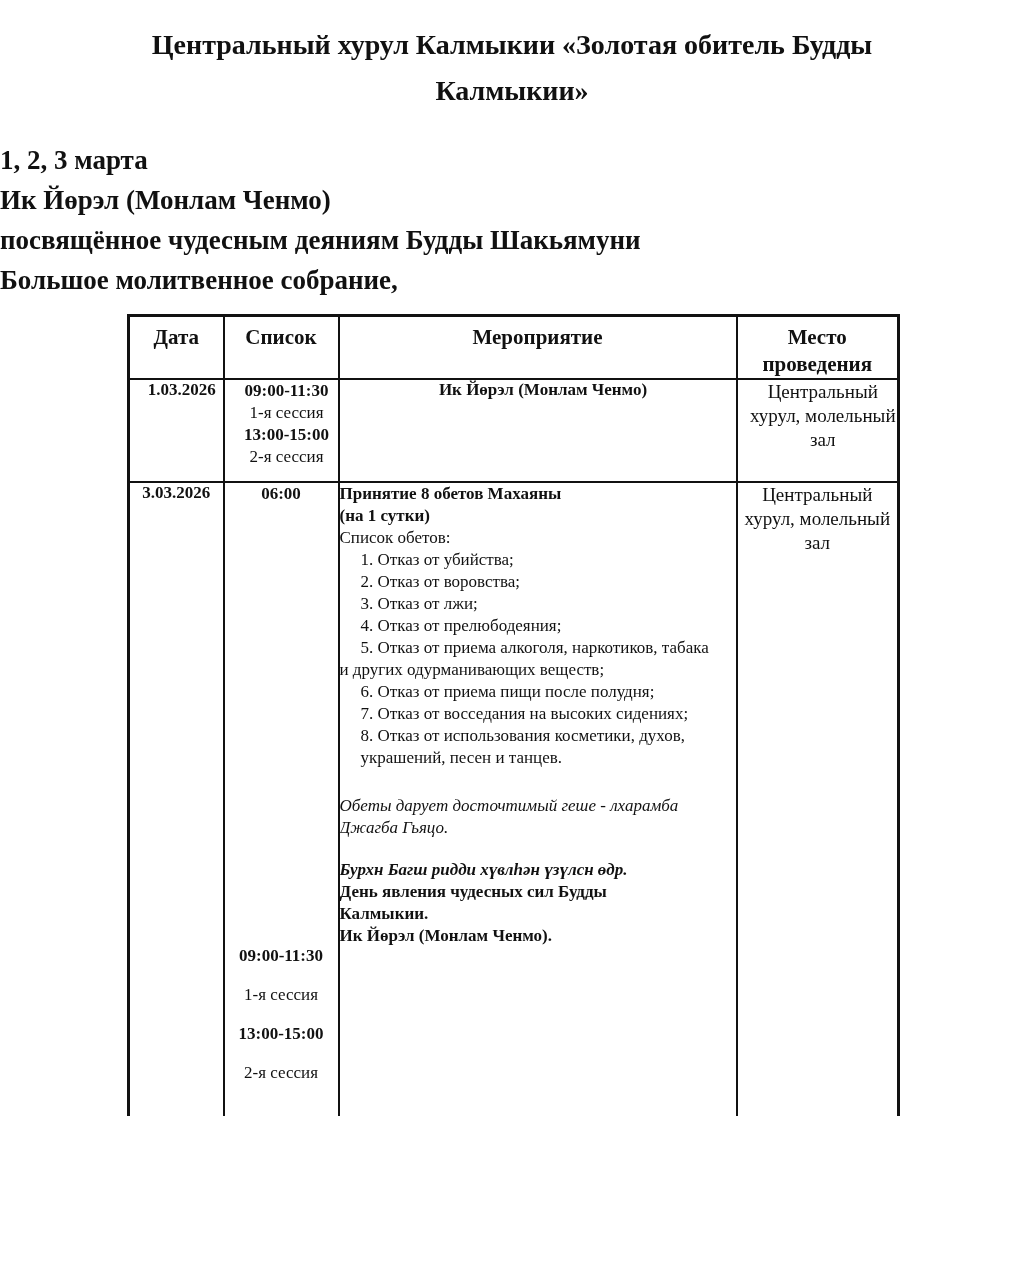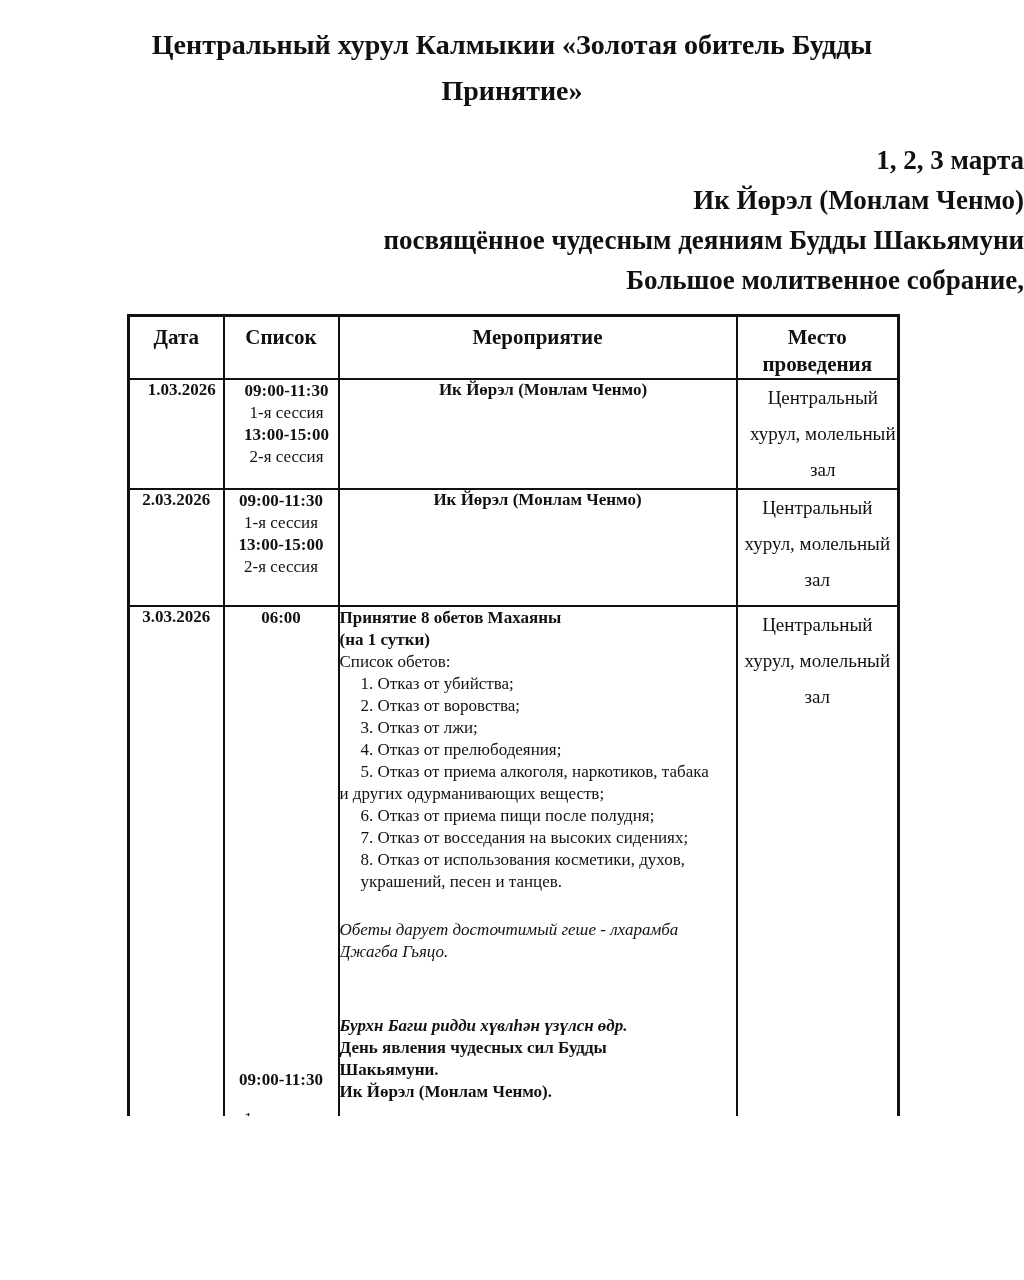--- a/index.html
+++ b/index.html
@@ -14,21 +14,21 @@
 
   .doc-title {
     padding-top: 22px;
     text-align: center;
     font-weight: bold;
     font-size: 28px;
     line-height: 46px;
   }
   .doc-subtitle {
     margin-top: 26px;
-    text-align: right;
+    text-align: left;
     font-weight: bold;
     font-size: 27px;
     line-height: 40px;
   }
 
   table.schedule {
     margin: 14px 0 0 127px;
     border-collapse: collapse;
     table-layout: fixed;
     width: 770px;
@@ -71,46 +71,46 @@
   .b  { font-weight: bold; }
   .event-center {
     text-align: center;
     font-weight: bold;
     font-size: 17px;
     padding-top: 9px;
   }
   .place-cell {
     text-align: center;
     font-size: 19px;
-    line-height: 36px;
+    line-height: 24px;
     padding: 4px 6px 0 6px;
   }
   .event-detail {
     font-size: 17px;
     line-height: 22px;
     padding: 8px 8px 0 8px;
     text-align: left;
   }
   .event-detail .line { min-height: 22px; }
   .ind { padding-left: 21px; }
   .presenter-block { margin-top: 26px; }
   .it { font-style: italic; }
   .bi { font-style: italic; font-weight: bold; }
-  .kalmyk-block { margin-top: 52px; }
+  .kalmyk-block { margin-top: 20px; }
   .time-late { margin-top: 440px; }
   .time-late .tl2 { margin-bottom: 17px; line-height: 22px; }
 </style>
 </head>
 <body>
 
 <div class="page">
 
   <div class="doc-title">
     <div>Центральный хурул Калмыкии «Золотая обитель Будды</div>
-    <div>Принятие»</div>
+    <div>Калмыкии»</div>
   </div>
 
   <div class="doc-subtitle">
     <div>1, 2, 3 марта</div>
     <div>Ик Йөрэл (Монлам Ченмо)</div>
     <div>посвящённое чудесным деяниям Будды Шакьямуни</div>
     <div>Большое молитвенное собрание,</div>
   </div>
 
   <table class="schedule">
@@ -135,31 +135,20 @@
         <td class="time-cell">
           <div class="b">09:00-11:30</div>
           <div>1-я сессия</div>
           <div class="b">13:00-15:00</div>
           <div>2-я сессия</div>
         </td>
         <td class="event-center">Ик Йөрэл (Монлам Ченмо)</td>
         <td class="place-cell">Центральный хурул, молельный зал</td>
       </tr>
 
-      <tr class="row2">
-        <td class="date-cell">2.03.2026</td>
-        <td class="time-cell">
-          <div class="b">09:00-11:30</div>
-          <div>1-я сессия</div>
-          <div class="b">13:00-15:00</div>
-          <div>2-я сессия</div>
-        </td>
-        <td class="event-center">Ик Йөрэл (Монлам Ченмо)</td>
-        <td class="place-cell">Центральный хурул, молельный зал</td>
-      </tr>
 
       <tr class="row3">
         <td class="date-cell">3.03.2026</td>
         <td class="time-cell">
           <div class="b">06:00</div>
           <div class="time-late">
             <div class="tl2 b">09:00-11:30</div>
             <div class="tl2">1-я сессия</div>
             <div class="tl2 b">13:00-15:00</div>
             <div class="tl2">2-я сессия</div>
@@ -179,21 +168,21 @@
           <div class="line ind">7. Отказ от восседания на высоких сидениях;</div>
           <div class="line ind">8. Отказ от использования косметики, духов,</div>
           <div class="line ind">украшений, песен и танцев.</div>
           <div class="presenter-block">
             <div class="line it">Обеты дарует досточтимый геше - лхарамба</div>
             <div class="line it">Джагба Гьяцо.</div>
           </div>
           <div class="kalmyk-block">
             <div class="line bi">Бурхн Багш ридди хүвлһән үзүлсн өдр.</div>
             <div class="line b">День явления чудесных сил Будды</div>
-            <div class="line b">Шакьямуни.</div>
+            <div class="line b">Калмыкии.</div>
             <div class="line b">Ик Йөрэл (Монлам Ченмо).</div>
           </div>
         </td>
         <td class="place-cell">Центральный хурул, молельный зал</td>
       </tr>
 
     </tbody>
   </table>
 
 </div>

